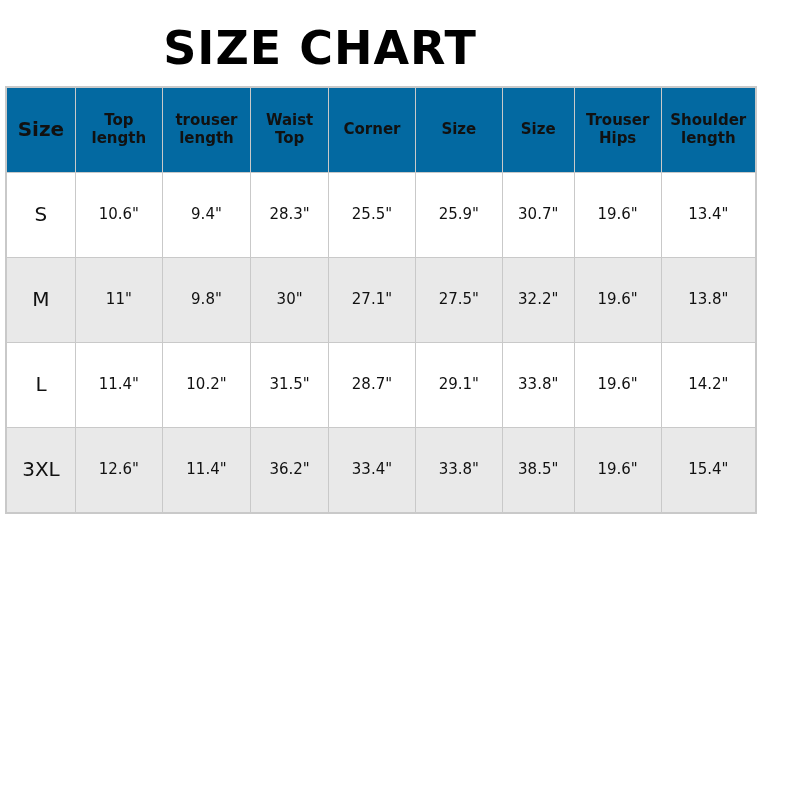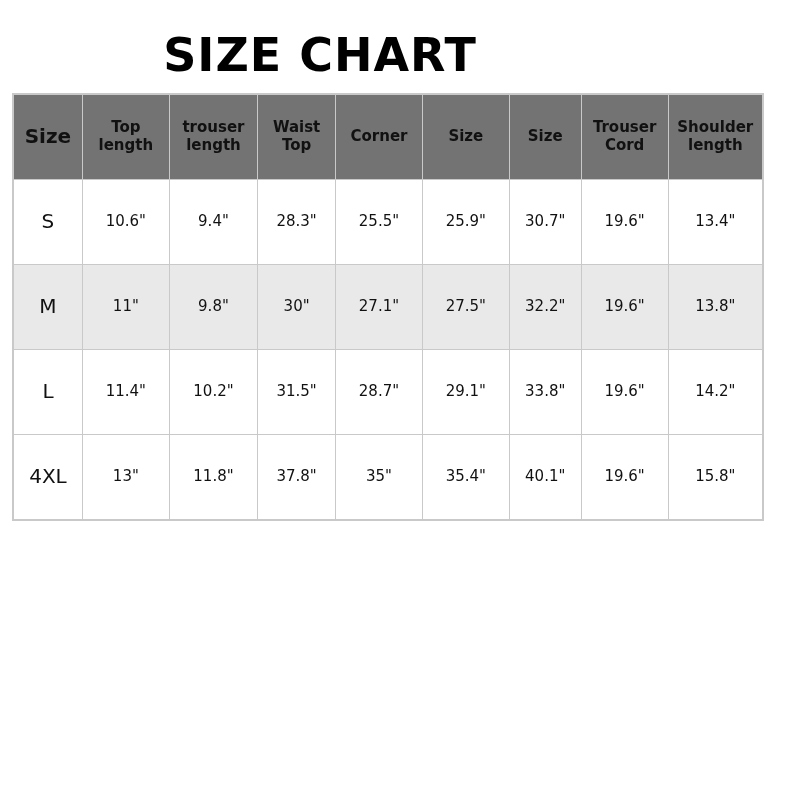--- a/index.html
+++ b/index.html
@@ -11,21 +11,21 @@
     height: 800px;
     background: #ffffff;
     font-family: "DejaVu Sans", sans-serif;
     color: #1a1a1a;
     overflow: hidden;
   }
   .page {
     width: 640px;
     height: 800px;
     box-sizing: border-box;
-    padding: 12px;
+    padding: 5px;
     position: relative;
   }
   .chart-title {
     text-align: center;
     font-family: "DejaVu Sans", sans-serif;
     font-weight: bold;
     font-size: 46px;
     letter-spacing: 1px;
     color: #000000;
     margin: 0;
@@ -51,21 +51,21 @@
     vertical-align: middle;
     font-size: 15px;
     color: #111111;
     padding: 0 2px;
     line-height: 1.15;
   }
   thead th {
     height: 84px;
     font-weight: bold;
     font-size: 14px;
-    background: #737373;
+    background: #0369a1;
   }
   thead th.size-head {
     font-size: 20px;
     font-weight: bold;
   }
   tbody td {
     height: 84px;
     font-weight: normal;
   }
   tbody td.size-cell {
@@ -130,21 +130,21 @@
             <span class="hdr-line">Corner</span>
           </th>
           <th>
             <span class="hdr-line">Size</span>
           </th>
           <th>
             <span class="hdr-line">Size</span>
           </th>
           <th>
             <span class="hdr-line">Trouser</span>
-            <span class="hdr-line">Cord</span>
+            <span class="hdr-line">Hips</span>
           </th>
           <th>
             <span class="hdr-line">Shoulder</span>
             <span class="hdr-line">length</span>
           </th>
         </tr>
       </thead>
       <tbody>
         <tr class="plain">
           <td class="size-cell">S</td>
@@ -172,28 +172,28 @@
           <td class="size-cell">L</td>
           <td>11.4"</td>
           <td>10.2"</td>
           <td>31.5"</td>
           <td>28.7"</td>
           <td>29.1"</td>
           <td>33.8"</td>
           <td>19.6"</td>
           <td>14.2"</td>
         </tr>
-        <tr class="plain">
-          <td class="size-cell">4XL</td>
-          <td>13"</td>
-          <td>11.8"</td>
-          <td>37.8"</td>
-          <td>35"</td>
-          <td>35.4"</td>
-          <td>40.1"</td>
+        <tr class="shaded">
+          <td class="size-cell">3XL</td>
+          <td>12.6"</td>
+          <td>11.4"</td>
+          <td>36.2"</td>
+          <td>33.4"</td>
+          <td>33.8"</td>
+          <td>38.5"</td>
           <td>19.6"</td>
-          <td>15.8"</td>
+          <td>15.4"</td>
         </tr>
       </tbody>
     </table>
   </div>
 
 </div>
 
 </body></html>

